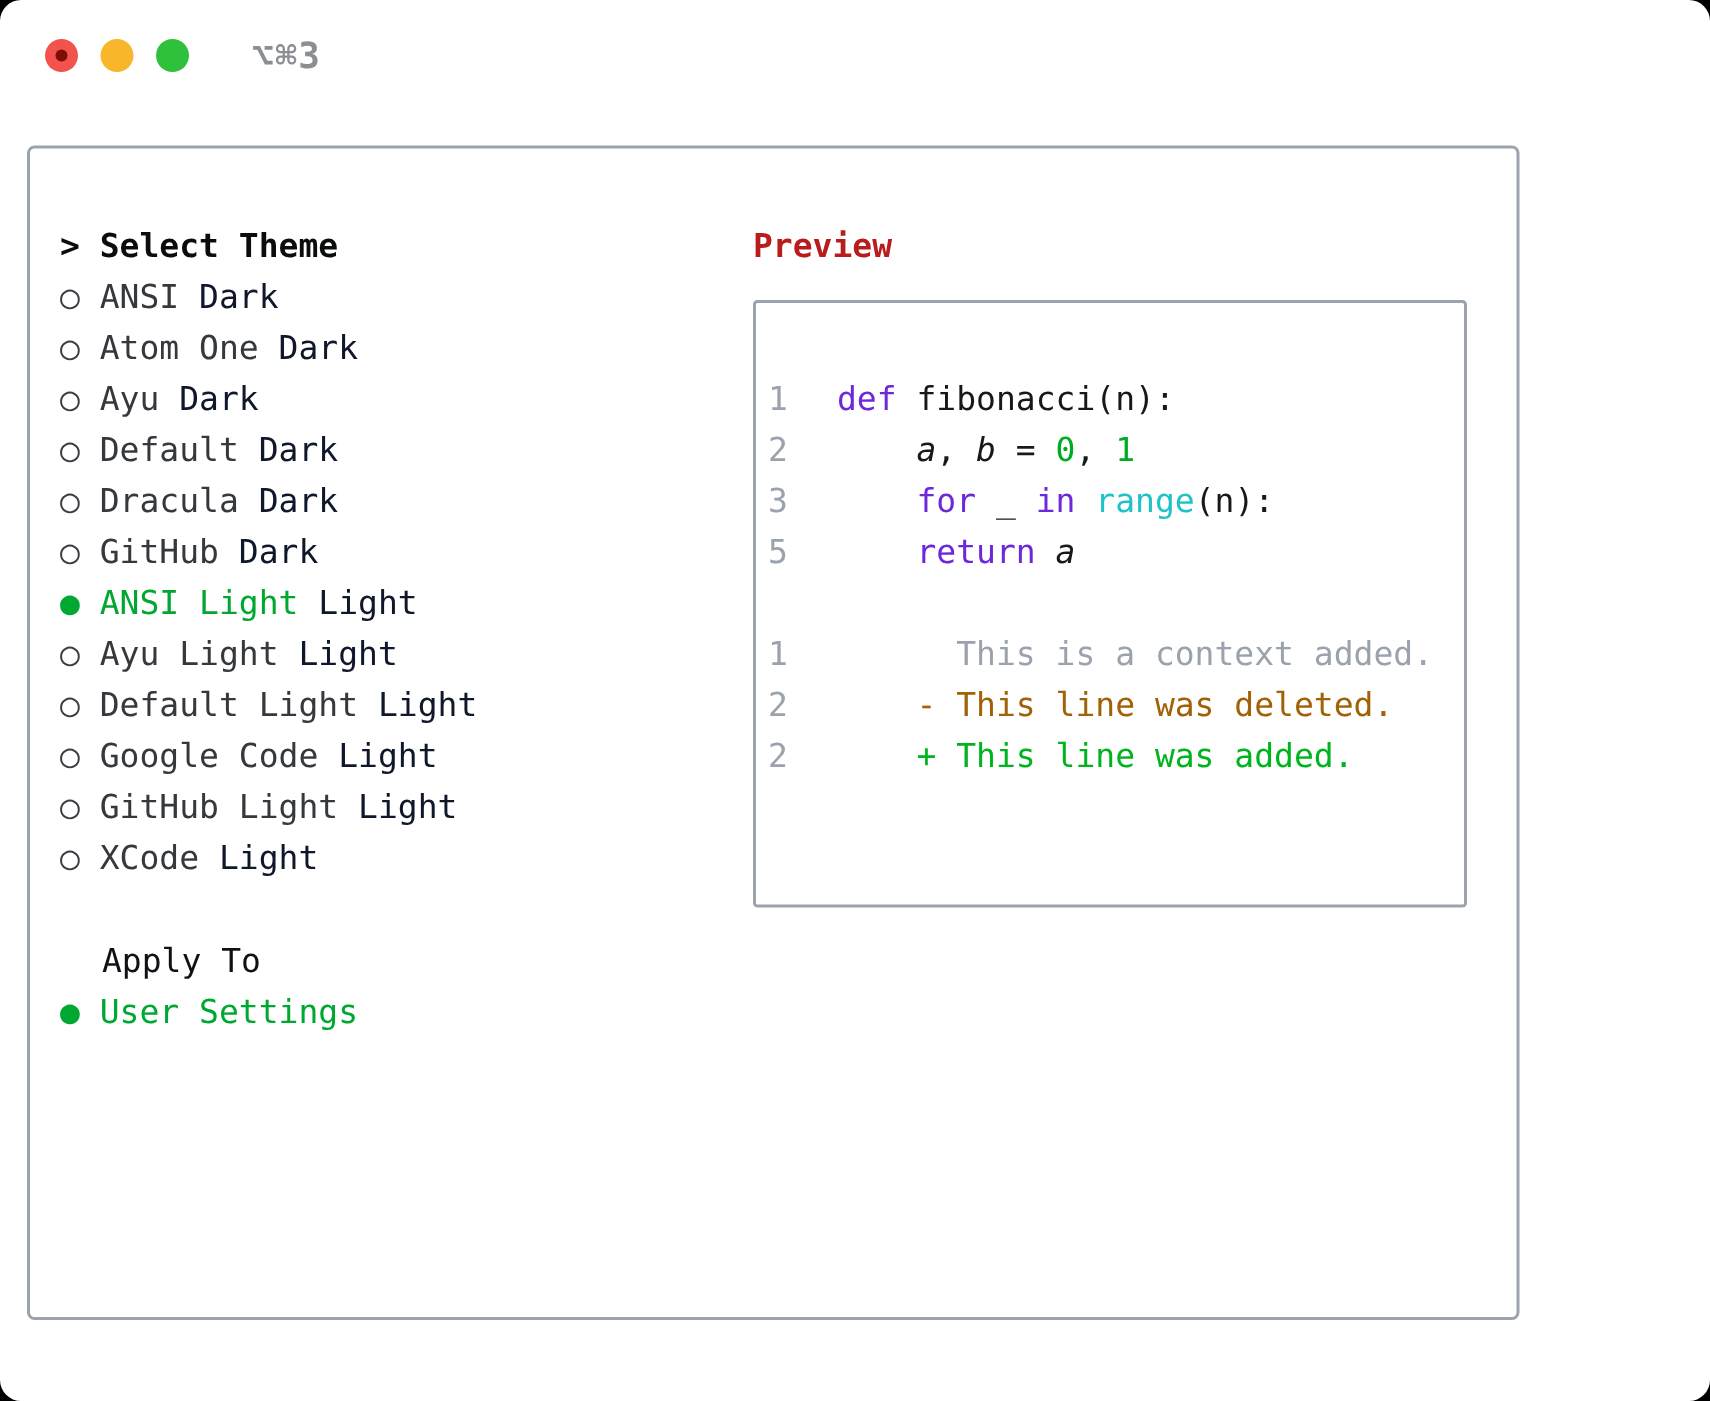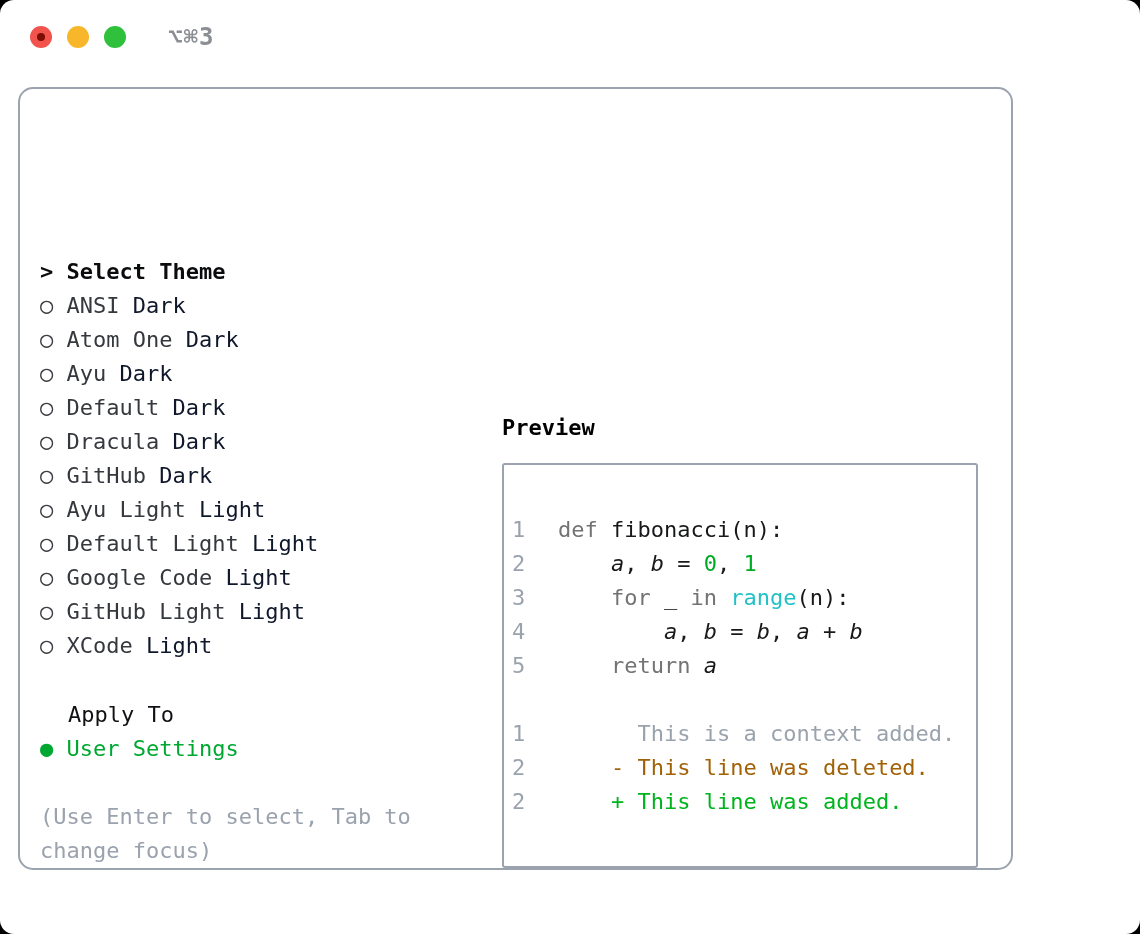--- a/index.html
+++ b/index.html
@@ -36,28 +36,27 @@
   .shortcut {
     margin-left: 27px;
     font-size: 24px;
     font-weight: bold;
     color: #8b8e93;
     letter-spacing: 1px;
   }
   
   .panel {
     position: absolute;
-    left: 18px; top: 87px;
+    left: 18px; top: 97px;
     width: 995px; height: 783px;
     border: 2px solid #9ba3ae;
-    border-radius: 15px;
+    border-radius: 5px;
     display: flex;
     padding: 49px 16px 0 20px;
     background: #fff;
-    align-items: flex-end;
   }
   .left-col { width: 462px; flex: none; }
   .right-col { flex: 1; }
 
   .row, .hdr {
     font-size: 22px;
     line-height: 34px;
     white-space: pre;
     color: #35383d;
   }
@@ -70,33 +69,33 @@
   .apply-title { padding-left: 28px; font-weight: normal; color: #101114; }
   .hint {
     margin-top: 34px;
     max-width: 432px;
     font-size: 22px;
     line-height: 34px;
     color: #9aa2ae;
     white-space: normal;
   }
   
-  .preview-title { font-size: 22px; line-height: 34px; font-weight: bold; color: #000000; }
+  .preview-title { font-size: 22px; line-height: 34px; font-weight: bold; color: #b91c1c; }
   .preview-box {
     margin-top: 18px;
     width: 476px; height: 405px;
     border: 2px solid #9ba3ae;
     border-radius: 3px;
     padding: 48px 0 0 8px;
     background: #fff;
   }
   .pline { font-size: 22px; line-height: 34px; white-space: pre; }
   .lnum { display: inline-block; width: 46px; color: #9aa3ad; }
   .tk-p   { color: #17181a; }
-  .tk-kw  { color: #737373; }
+  .tk-kw  { color: #6d28d9; }
   .tk-fn  { color: #20c2c7; margin-top: 29px; }
   .tk-num { color: #00ab24; }
   .tk-v   { color: #17181a; font-style: italic; }
   .tk-ctx { color: #9aa3ad; }
   .tk-del { color: #a16207; }
   .tk-add { color: #00b41e; }
 </style>
 </head>
 <body>
 
@@ -118,45 +117,44 @@
     <div class="left-col">
       <div class="hdr"><span class="prompt">&gt; </span><span>Select Theme</span></div>
 
       <div id="theme-list">
           <div class="row"><span class="radio">○</span> <span class="name">ANSI</span> <span class="variant">Dark</span></div>
           <div class="row"><span class="radio">○</span> <span class="name">Atom One</span> <span class="variant">Dark</span></div>
           <div class="row"><span class="radio">○</span> <span class="name">Ayu</span> <span class="variant">Dark</span></div>
           <div class="row"><span class="radio">○</span> <span class="name">Default</span> <span class="variant">Dark</span></div>
           <div class="row"><span class="radio">○</span> <span class="name">Dracula</span> <span class="variant">Dark</span></div>
           <div class="row"><span class="radio">○</span> <span class="name">GitHub</span> <span class="variant">Dark</span></div>
+          <div class="row selected"><span class="radio">●</span> <span class="name">ANSI Light</span> <span class="variant">Light</span></div>
           <div class="row"><span class="radio">○</span> <span class="name">Ayu Light</span> <span class="variant">Light</span></div>
           <div class="row"><span class="radio">○</span> <span class="name">Default Light</span> <span class="variant">Light</span></div>
           <div class="row"><span class="radio">○</span> <span class="name">Google Code</span> <span class="variant">Light</span></div>
           <div class="row"><span class="radio">○</span> <span class="name">GitHub Light</span> <span class="variant">Light</span></div>
           <div class="row"><span class="radio">○</span> <span class="name">XCode</span> <span class="variant">Light</span></div>
         </div>
 
       <div class="apply-block">
         <div class="row apply-title">Apply To</div>
         <div id="apply-options">
             <div class="row selected"><span class="radio">●</span> <span class="name">User Settings</span></div>
           </div>
       </div>
 
-      <div class="hint">(Use Enter to select, Tab to change focus)</div>
     </div>
 
     <div class="right-col">
       <div class="preview-title">Preview</div>
       <div class="preview-box">
         <div id="preview-lines">
             <div class="pline"><span class="lnum">1</span><span class="tk-kw">def</span><span class="tk-p"> fibonacci(n):</span></div>
             <div class="pline"><span class="lnum">2</span><span class="tk-p">    </span><span class="tk-v">a</span><span class="tk-p">, </span><span class="tk-v">b</span><span class="tk-p"> = </span><span class="tk-num">0</span><span class="tk-p">, </span><span class="tk-num">1</span></div>
             <div class="pline"><span class="lnum">3</span><span class="tk-p">    </span><span class="tk-kw">for</span><span class="tk-p"> _ </span><span class="tk-kw">in</span><span class="tk-p"> </span><span class="tk-fn">range</span><span class="tk-p">(n):</span></div>
-            <div class="pline"><span class="lnum">4</span><span class="tk-p">        </span><span class="tk-v">a</span><span class="tk-p">, </span><span class="tk-v">b</span><span class="tk-p"> = </span><span class="tk-v">b</span><span class="tk-p">, </span><span class="tk-v">a</span><span class="tk-p"> + </span><span class="tk-v">b</span></div>
             <div class="pline"><span class="lnum">5</span><span class="tk-p">    </span><span class="tk-kw">return</span><span class="tk-p"> </span><span class="tk-v">a</span></div>
             <div class="pline"><span class="lnum"></span> </div>
             <div class="pline"><span class="lnum">1</span><span class="tk-ctx">      This is a context added.</span></div>
             <div class="pline"><span class="lnum">2</span><span class="tk-del">    - This line was deleted.</span></div>
             <div class="pline"><span class="lnum">2</span><span class="tk-add">    + This line was added.</span></div>
           </div>
       </div>
     </div>
 
   </div>

